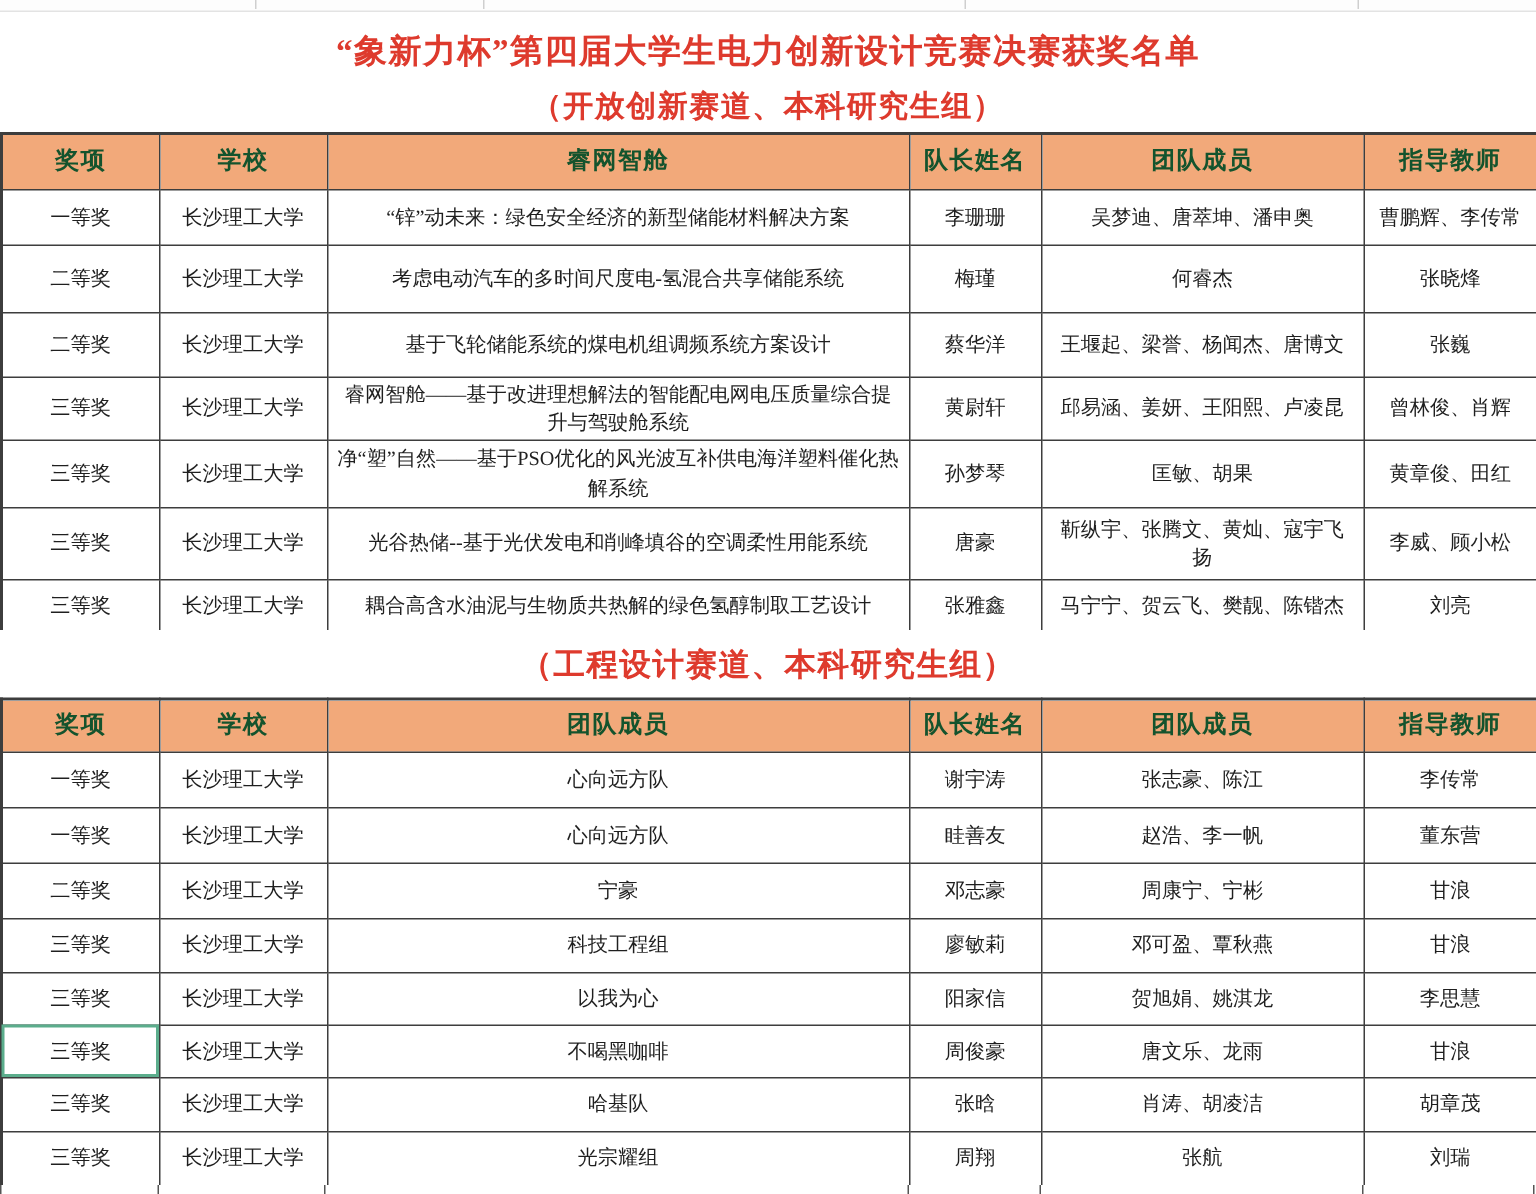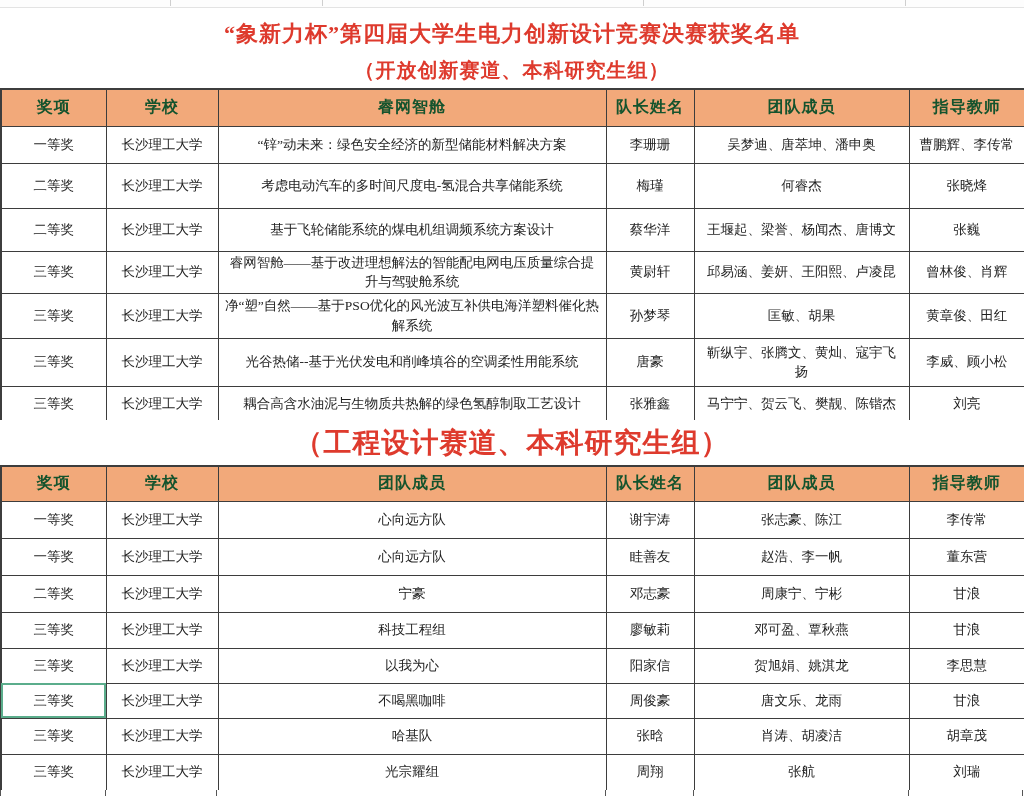--- a/index.html
+++ b/index.html
@@ -37,21 +37,21 @@
   #table1 tr.r6{height:35px;}
   
   #table2 tr.hh{height:35px;}
   #table2 tr.r0,#table2 tr.r1,#table2 tr.r2{height:37px;}
   #table2 tr.r3{height:36px;} #table2 tr.r4,#table2 tr.r5{height:35px;}
   #table2 tr.r6{height:36px;} #table2 tr.r7{height:37px;}
 
   .section-band{
     position:absolute;left:0;top:420px;width:1024px;height:45px;
     display:flex;align-items:center;justify-content:center;
-    font-size:28px;font-weight:bold;color:#de3a2d;letter-spacing:1px;background:#fff;
+    font-size:21px;font-weight:bold;color:#de3a2d;letter-spacing:1px;background:#fff;
   }
   td.sel{outline:2px solid #5bad8c;outline-offset:-2px;}
 </style>
 </head>
 <body>
 
 <div class="canvas">
 
   <div class="top-strip">
     <span class="v" style="left:170px"></span>

